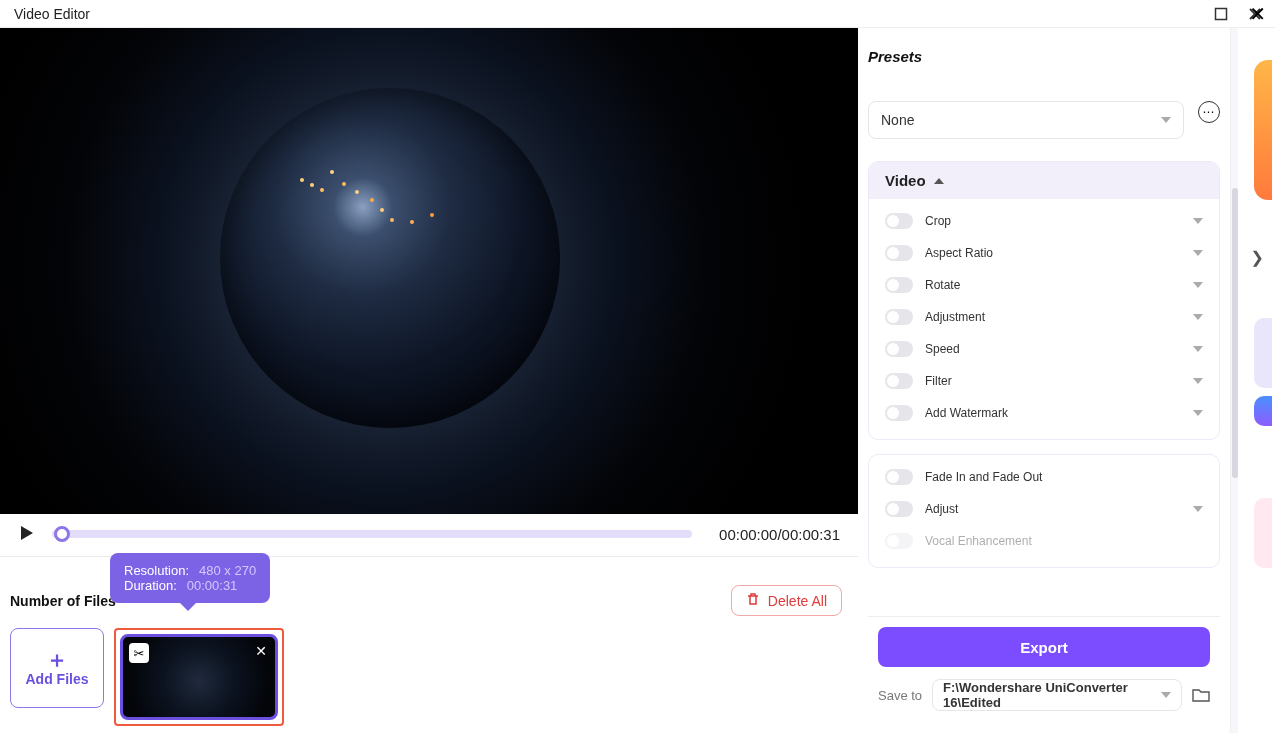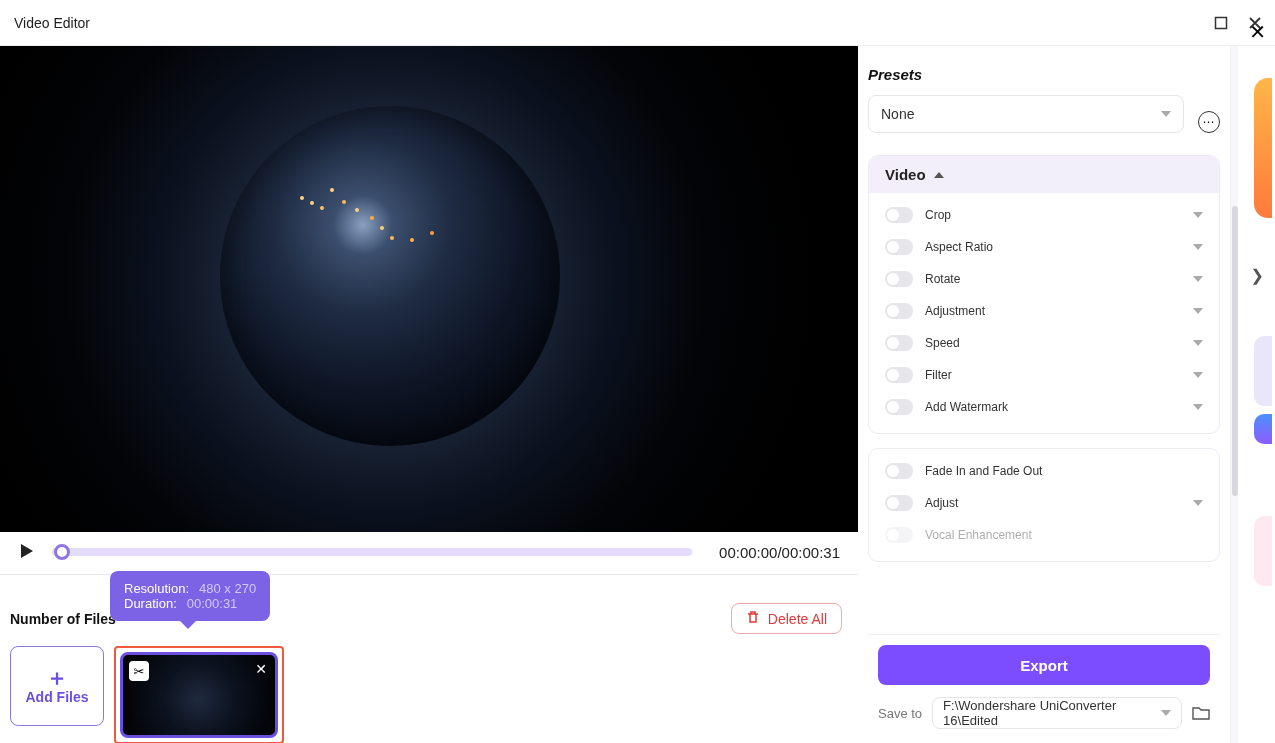--- a/index.html
+++ b/index.html
@@ -1,18 +1,18 @@
 <!DOCTYPE html>
 <html><head>
 <meta charset="utf-8">
 <style>
 * { box-sizing: border-box; margin: 0; padding: 0; font-family: -apple-system, BlinkMacSystemFont, "Segoe UI", Arial, sans-serif; }
 html, body { width: 1275px; height: 743px; overflow: hidden; background: #fff; }
 
-.titlebar { height: 46px; display: flex; align-items: center; justify-content: space-between; padding: 0 12px 0 14px; border-bottom: 1px solid #eee; }
+.titlebar { height: 28px; display: flex; align-items: center; justify-content: space-between; padding: 0 12px 0 14px; border-bottom: 1px solid #eee; }
 .titlebar .title { font-size: 14px; color: #222; }
 .titlebar .winbtns { display: flex; align-items: center; gap: 18px; }
 .winbtn { width: 16px; height: 16px; display:flex; align-items:center; justify-content:center; cursor:pointer; }
 
 .body { display: flex; height: calc(743px - 38px); }
 
 .left { width: 858px; display:flex; flex-direction:column; position:relative; }
 .preview { width: 858px; height: 486px; background: radial-gradient(circle at 45% 48%, #2b3650 0%, #1b2536 28%, #0b1220 42%, #030407 60%, #000 80%); position:relative; }
 .earth-glow { position:absolute; left:220px; top:60px; width:340px; height:340px; border-radius:50%; background: radial-gradient(circle at 42% 35%, #8aa0c2 0%, #3b4e6d 10%, #1e2b42 30%, #0e1626 55%, #050811 80%); box-shadow: 0 0 40px rgba(0,0,0,0.6) inset; }
 .lights1 { position:absolute; left:300px; top:150px; width:4px; height:4px; border-radius:50%; background:#ffd07a; box-shadow: 10px 5px 0 0 #ffce76, 20px 10px 0 0 #ffc060, 30px -8px 0 0 #ffd18a, 42px 4px 0 0 #ffbb55, 55px 12px 0 0 #ffcf7f, 70px 20px 0 0 #ffaa44, 80px 30px 0 0 #ffcc77, 90px 40px 0 0 #ffb860, 110px 42px 0 0 #ffae52, 130px 35px 0 0 #ff9d3d; }
@@ -38,42 +38,42 @@
 .addfiles .plus { font-size:22px; line-height:1; }
 
 .clipwrap { width:170px; height:98px; border:2px solid #f05a3c; padding:4px; border-radius:4px; }
 .clip { width:100%; height:100%; border:3px solid #6b4fe0; border-radius:8px; background: radial-gradient(circle at 50% 55%, #1f2a3d 0%, #0c1320 40%, #030509 80%); position:relative; }
 .clip .cut { position:absolute; left:6px; top:6px; width:20px; height:20px; background:#fff; border-radius:4px; display:flex; align-items:center; justify-content:center; font-size:13px; cursor:pointer;}
 .clip .x { position:absolute; right:8px; top:6px; color:#fff; font-size:14px; cursor:pointer; }
 
 .right { flex:1; display:flex; }
 .panel { width: 372px; padding: 20px 10px 0 10px; display:flex; flex-direction:column; overflow:hidden; }
 .presets-label { font-weight:700; font-size:15px; color:#111; margin-bottom:12px;font-style:italic; }
-.presets-row { display:flex; align-items:flex-end; gap:14px; margin-bottom:22px; }
+.presets-row { display:flex; align-items:flex-start; gap:14px; margin-bottom:22px;margin-top:24px; }
 .select { flex:1; border:1px solid #e5e5ea; border-radius:8px; height:38px; display:flex; align-items:center; justify-content:space-between; padding:0 12px; font-size:14px; color:#333; cursor:pointer; }
 .more { width:22px; height:22px; border:1.8px solid #333; border-radius:50%; display:flex; align-items:center; justify-content:center; cursor:pointer; font-size:12px; letter-spacing:1px;}
 
 .scrollcol { position:relative; flex:1; overflow:hidden; }
 .section { border:1px solid #eceaf6; border-radius:10px; margin-bottom:14px; background:#fff; overflow:hidden; }
 .section-hdr { background:#f2effb; padding:10px 16px; font-weight:700; font-size:15px; color:#222; display:flex; align-items:center; gap:8px;}
 .section-body { padding: 6px 16px 10px; }
 .optrow { display:flex; align-items:center; justify-content:space-between; padding:8px 0; }
 .optleft { display:flex; align-items:center; gap:12px; }
 .toggle { width:28px; height:16px; background:#e5e5ea; border-radius:10px; position:relative; cursor:pointer; }
 .toggle::after{ content:""; position:absolute; left:2px; top:2px; width:12px; height:12px; border-radius:50%; background:#fff; }
 .optlabel { font-size:12px; color:#333;text-align:center; }
 .caret { color:#888; font-size:11px; }
 
 .rightscroll { width:8px; background:#f7f7fb; border-left:1px solid #f0f0f4; position:relative;}
 .rightscroll .thumb{ position:absolute; left:1px; top:160px; width:6px; height:290px; background:#d8d6df; border-radius:4px;}
 
 .export-area { padding: 10px 10px 22px; border-top:1px solid #eee; margin-top:auto; }
 .exportbtn { width:100%; height:40px; background:#7c4dff; color:#fff; border:none; border-radius:8px; font-size:15px; font-weight:600; cursor:pointer; }
 .saveto { display:flex; align-items:center; gap:10px; margin-top:12px; font-size:13px; color:#777; }
-.pathbox { flex:1; border:1px solid #e5e5ea; border-radius:8px; height:32px; display:flex; align-items:center; justify-content:space-between; padding:0 10px; font-size:13px; color:#333; cursor:pointer;}
+.pathbox { flex:1; border:1px solid #e5e5ea; border-radius:8px; height:32px; display:flex; align-items:center; justify-content:space-between; padding:0 10px; font-size:13px; color:#333; cursor:pointer;font-weight:bold;}
 .folder { width:18px; height:16px; cursor:pointer; }
 
 .sidebits { width: 34px; position:relative; }
 .bigx { position:absolute; top:-26px; right:6px; font-size:20px; cursor:pointer; }
 .blob { position:absolute; right:0; top:32px; width:18px; height:140px; background:linear-gradient(180deg,#ffb648,#ff7a3c); border-top-left-radius:14px; border-bottom-left-radius:14px; }
 .chev { position:absolute; right:8px; top:220px; font-size:16px; color:#555; cursor:pointer;}
 .pill1 { position:absolute; right:0; top:290px; width:18px; height:70px; background:#e9e5fb; border-top-left-radius:10px; border-bottom-left-radius:10px;}
 .pill2 { position:absolute; right:0; top:368px; width:18px; height:30px; background:linear-gradient(180deg,#4a90ff,#8e5cff); border-top-left-radius:10px; border-bottom-left-radius:10px;}
 .pill3 { position:absolute; right:0; top:470px; width:18px; height:70px; background:#ffe8ef; border-top-left-radius:10px; border-bottom-left-radius:10px;}
 

